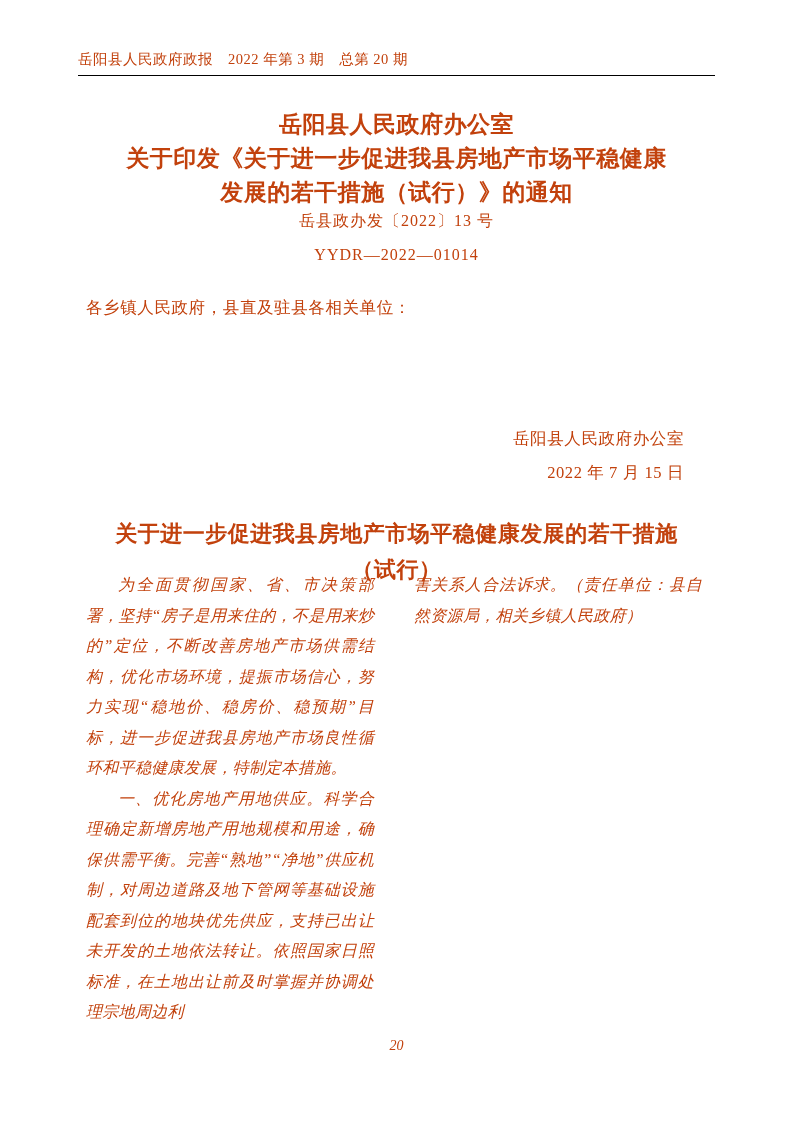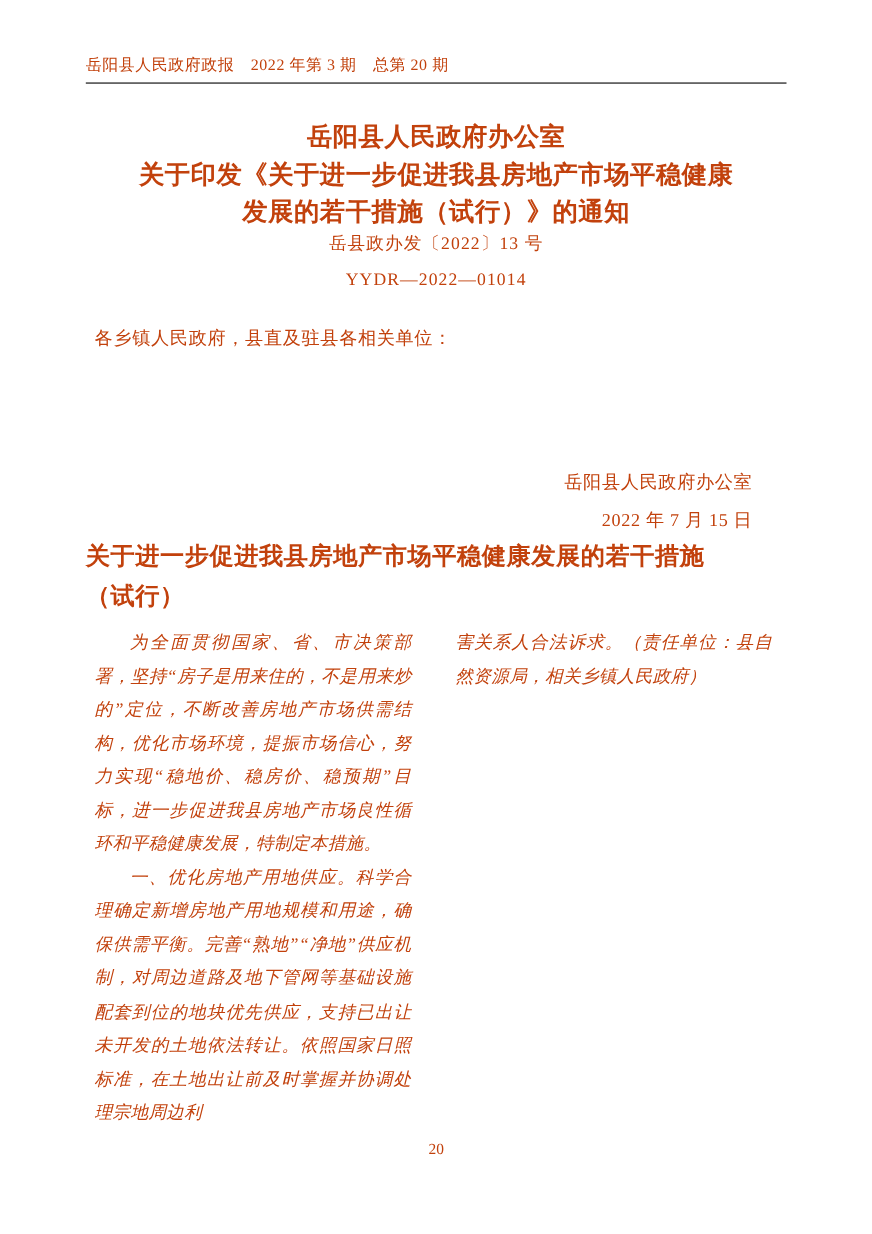--- a/index.html
+++ b/index.html
@@ -72,23 +72,24 @@
     width: 622px;
     text-align: right;
     font-size: 16.5px;
     line-height: 34px;
     letter-spacing: 0.6px;
     padding-right: 24px;
     box-sizing: border-box;
   }
   .section-title {
     position: absolute;
-    top: 488px;
+    top: 516px;
     left: 78px;
     width: 637px;
+    text-align: center;
     font-size: 22px;
     font-weight: bold;
     line-height: 36px;
     letter-spacing: 0.5px;
   }
   .columns {
     position: absolute;
     top: 570px;
     left: 86px;
     width: 622px;
@@ -113,20 +114,21 @@
   .col p.noindent {
     text-indent: 0;
   }
   .page-number {
     position: absolute;
     top: 1038px;
     left: 0;
     width: 793px;
     text-align: center;
     font-size: 14px;
+    font-style: italic;
   }
 </style>
 </head>
 <body>
 
 <div class="page">
 
   <div class="header">岳阳县人民政府政报　2022 年第 3 期　总第 20 期</div>
 
   <div class="title-block">

